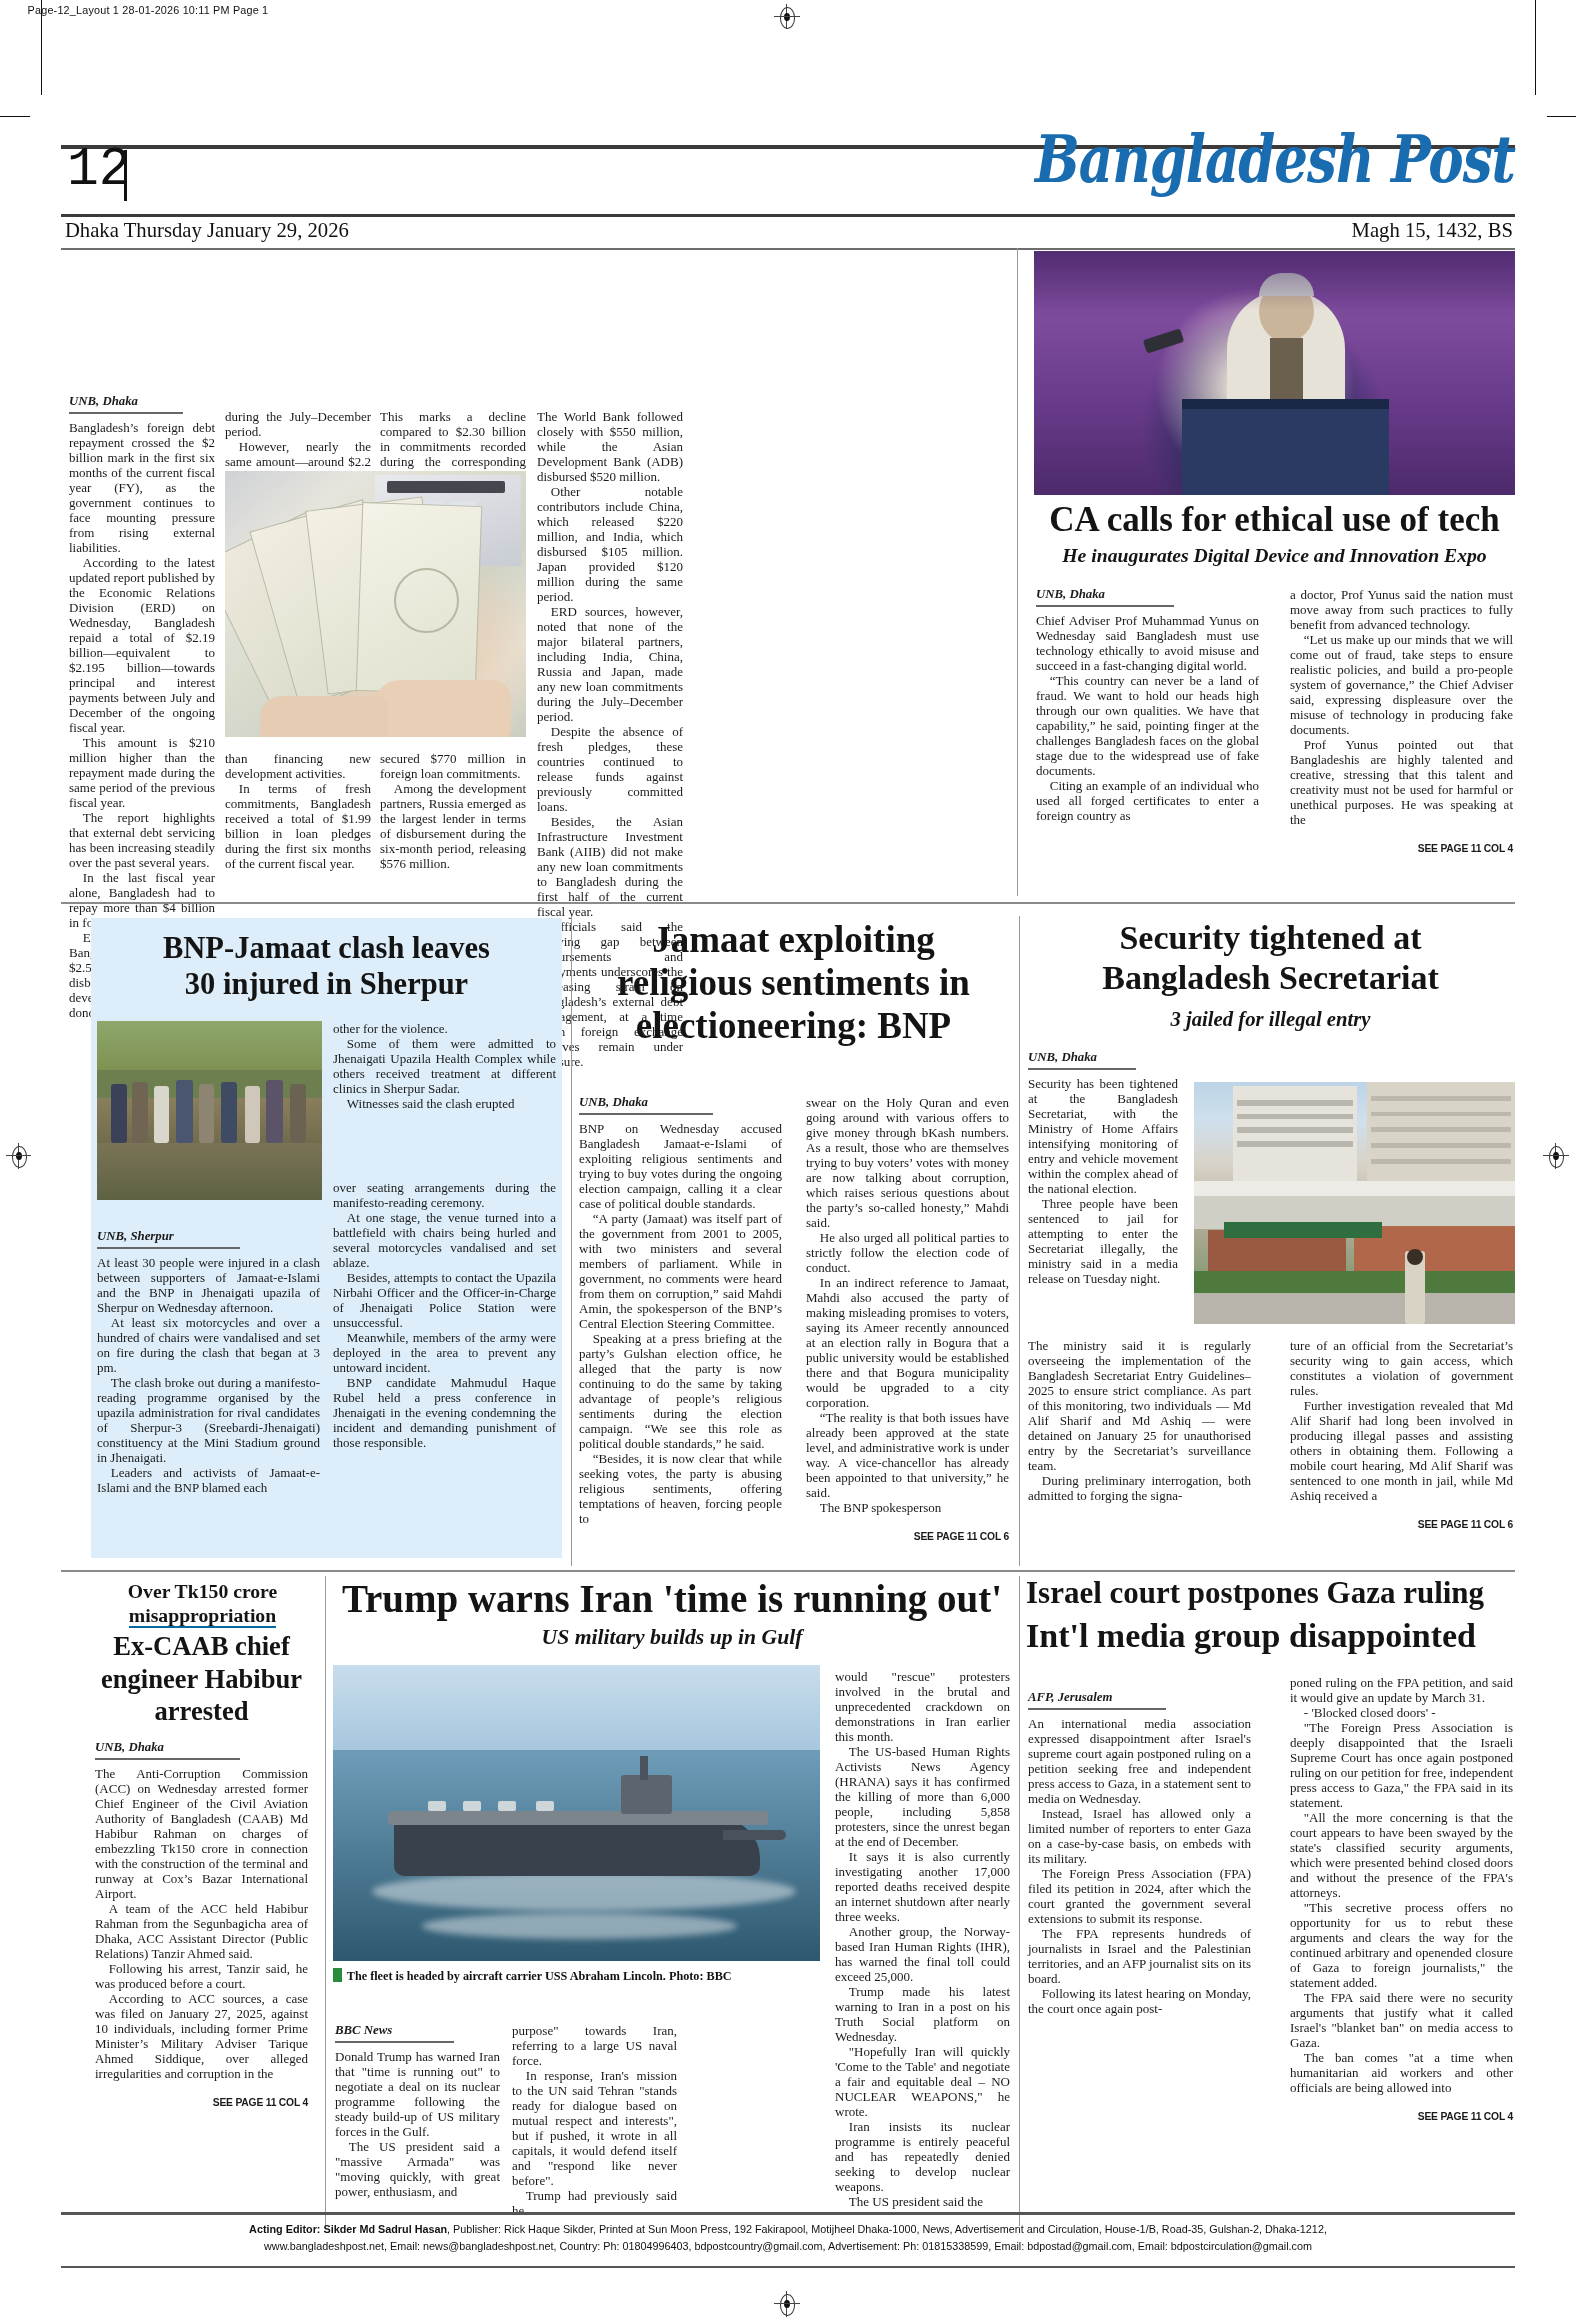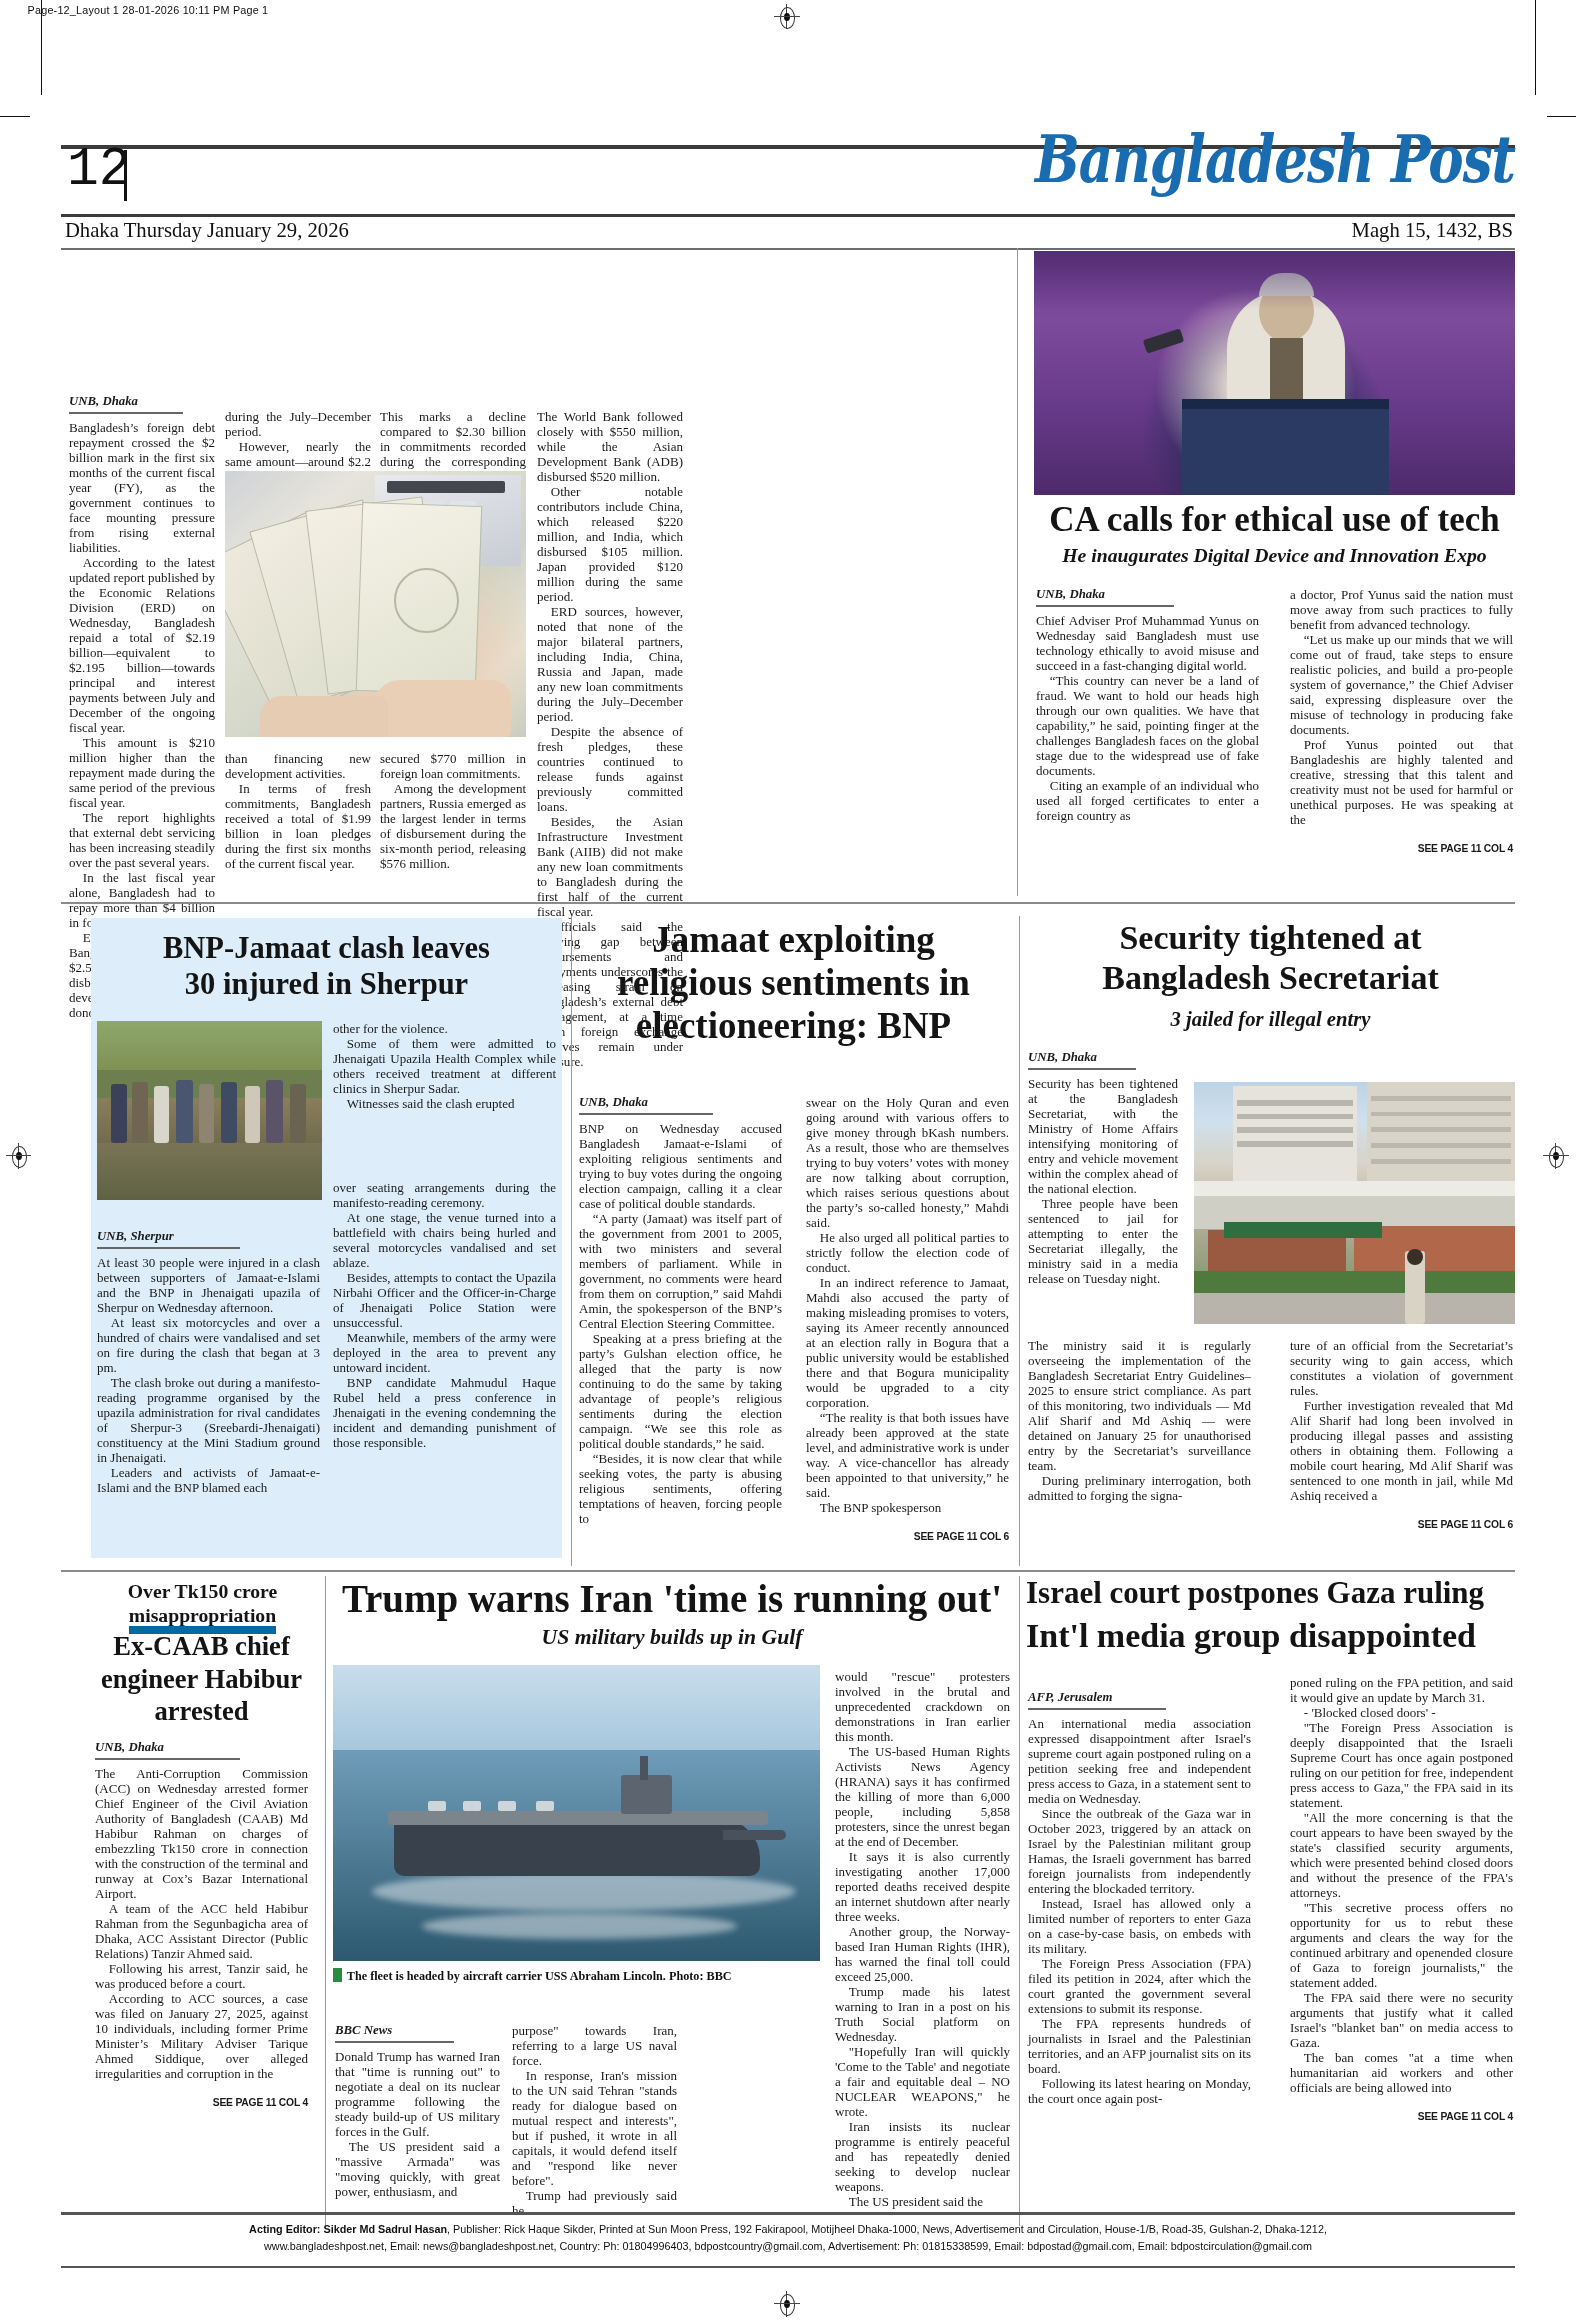--- a/index.html
+++ b/index.html
@@ -326,21 +326,21 @@
   <div class="col" style="left:1290px;top:1338px;width:223px;">
     <p class="first">ture of an official from the Secretariat’s security wing to gain access, which constitutes a violation of government rules.</p>
     <p>Further investigation revealed that Md Alif Sharif had long been involved in producing illegal passes and assisting others in obtaining them. Following a mobile court hearing, Md Alif Sharif was sentenced to one month in jail, while Md Ashiq received a</p>
     <span class="jump">SEE PAGE 11 COL 6</span>
   </div>
 
   <div class="hr" style="left:61px;top:1570px;width:1454px;"></div>
 
   <div class="hl" style="left:95px;top:1580px;width:215px;font-size:19.7px;line-height:23.6px;">
     <span>Over Tk150 crore</span><br>
-    <span style="border-bottom:8px solid #0369a1;">misappropriation</span>
+    <span style="border-bottom:2px solid #0369a1;">misappropriation</span>
   </div>
   <div class="hl" style="left:89px;top:1630px;width:225px;font-size:26.6px;line-height:32.5px;">
     <span>Ex-CAAB chief</span><br>
     <span>engineer Habibur</span><br>
     <span>arrested</span>
   </div>
   <div class="col" style="left:95px;top:1740px;width:213px;">
     <span class="byline" style="width:68%;">UNB, Dhaka</span>
     <p class="first">The Anti-Corruption Commission (ACC) on Wednesday arrested former Chief Engineer of the Civil Aviation Authority of Bangladesh (CAAB) Md Habibur Rahman on charges of embezzling Tk150 crore in connection with the construction of the terminal and runway at Cox’s Bazar International Airport.</p>
     <p>A team of the ACC held Habibur Rahman from the Segunbagicha area of Dhaka, ACC Assistant Director (Public Relations) Tanzir Ahmed said.</p>
@@ -404,21 +404,20 @@
   <div class="hl" style="left:1026px;top:1578px;width:489px;font-size:31px;line-height:29.6px;text-align:left;">
     <span>Israel court postpones Gaza ruling</span>
   </div>
   <div class="hl" style="left:1026px;top:1616px;width:489px;font-size:34px;line-height:40px;text-align:left;">
     <span>Int'l media group disappointed</span>
   </div>
 
   <div class="col" style="left:1028px;top:1675px;width:223px;">
     <span class="byline" style="width:62%;margin-top:15px;">AFP, Jerusalem</span>
     <p class="first">An international media association expressed disappointment after Israel's supreme court again postponed ruling on a petition seeking free and independent press access to Gaza, in a statement sent to media on Wednesday.</p>
-    <p>Since the outbreak of the Gaza war in October 2023, triggered by an attack on Israel by the Palestinian militant group Hamas, the Israeli government has barred foreign journalists from independently entering the blockaded territory.</p>
     <p>Instead, Israel has allowed only a limited number of reporters to enter Gaza on a case-by-case basis, on embeds with its military.</p>
     <p>The Foreign Press Association (FPA) filed its petition in 2024, after which the court granted the government several extensions to submit its response.</p>
     <p>The FPA represents hundreds of journalists in Israel and the Palestinian territories, and an AFP journalist sits on its board.</p>
     <p>Following its latest hearing on Monday, the court once again post-</p>
   </div>
   <div class="col" style="left:1290px;top:1675px;width:223px;">
     <p class="first">poned ruling on the FPA petition, and said it would give an update by March 31.</p>
     <p>- 'Blocked closed doors' -</p>
     <p>"The Foreign Press Association is deeply disappointed that the Israeli Supreme Court has once again postponed ruling on our petition for free, independent press access to Gaza," the FPA said in its statement.</p>
     <p>"All the more concerning is that the court appears to have been swayed by the state's classified security arguments, which were presented behind closed doors and without the presence of the FPA's attorneys.</p>

